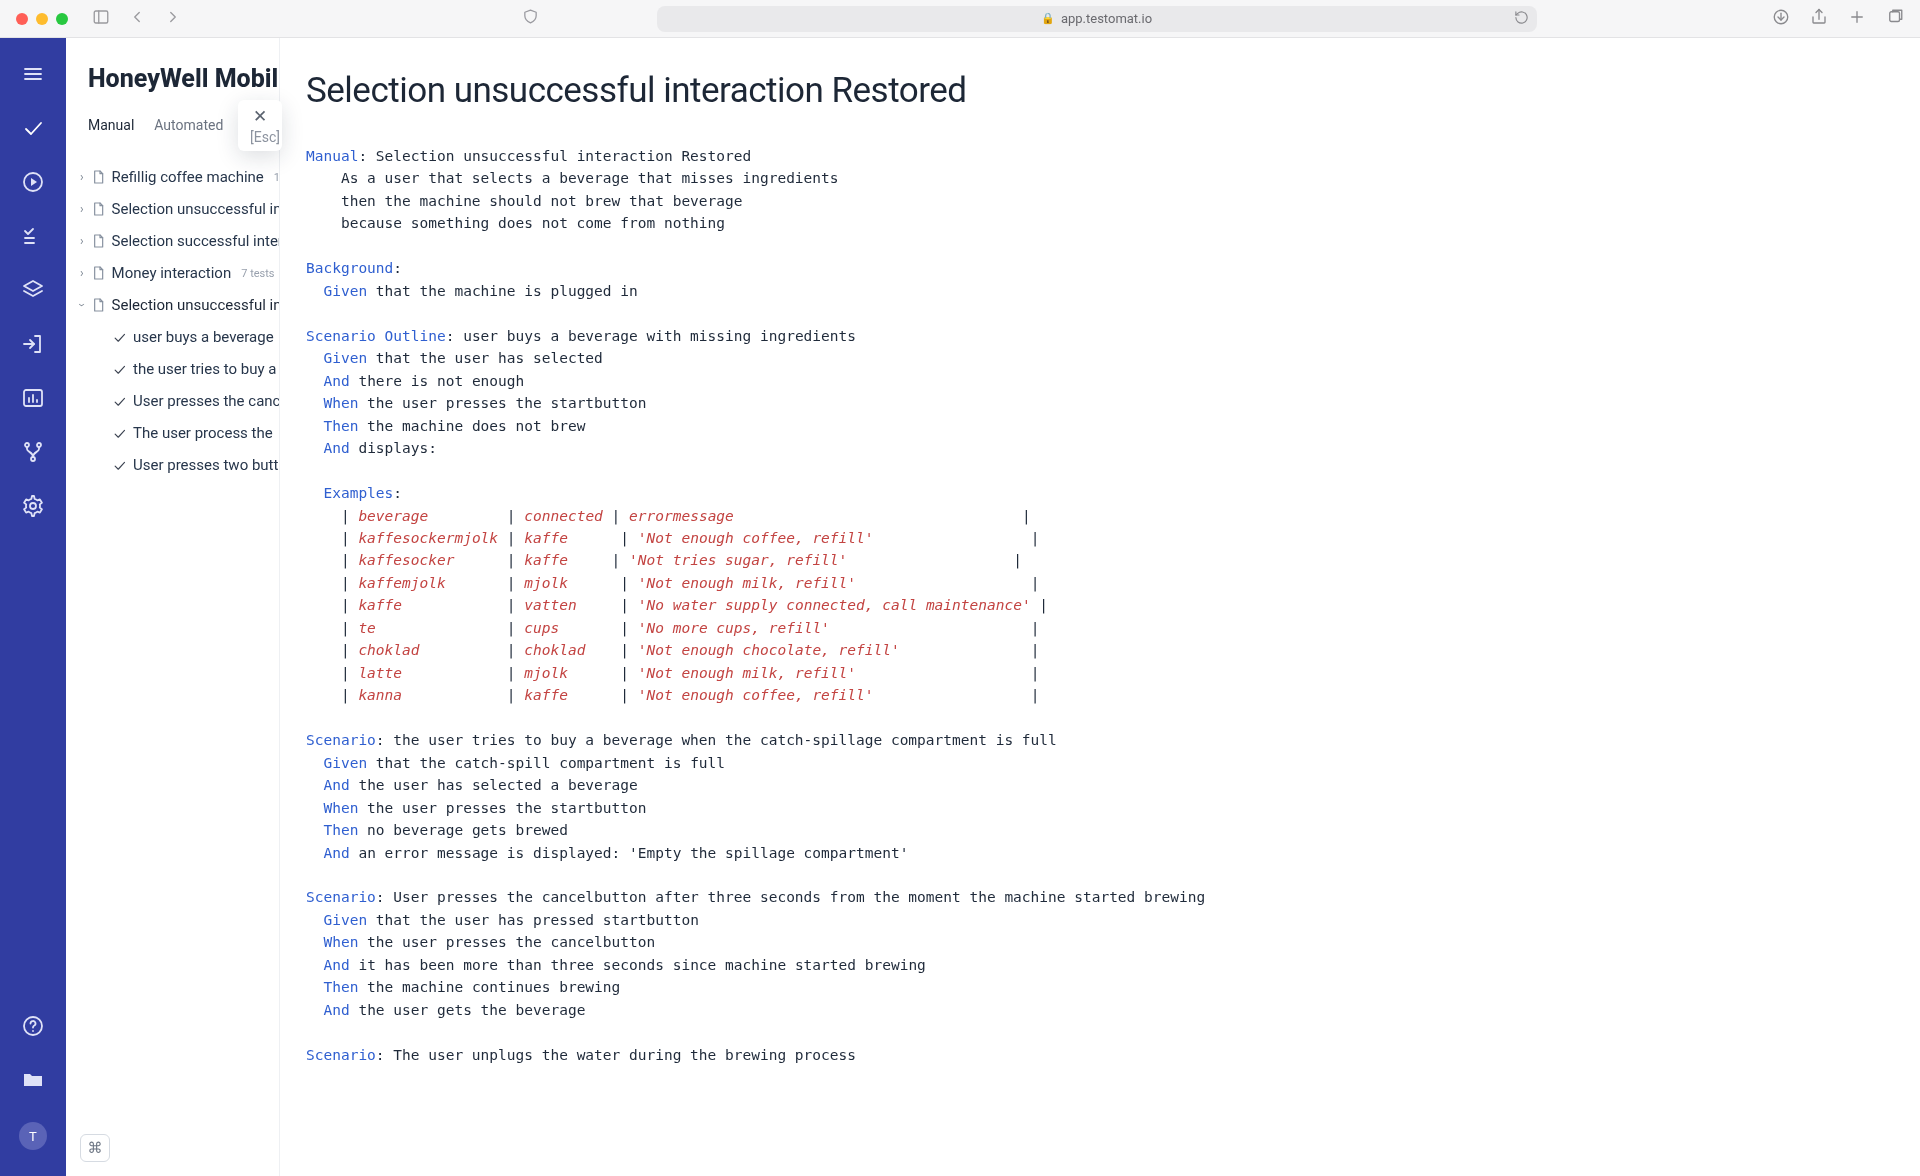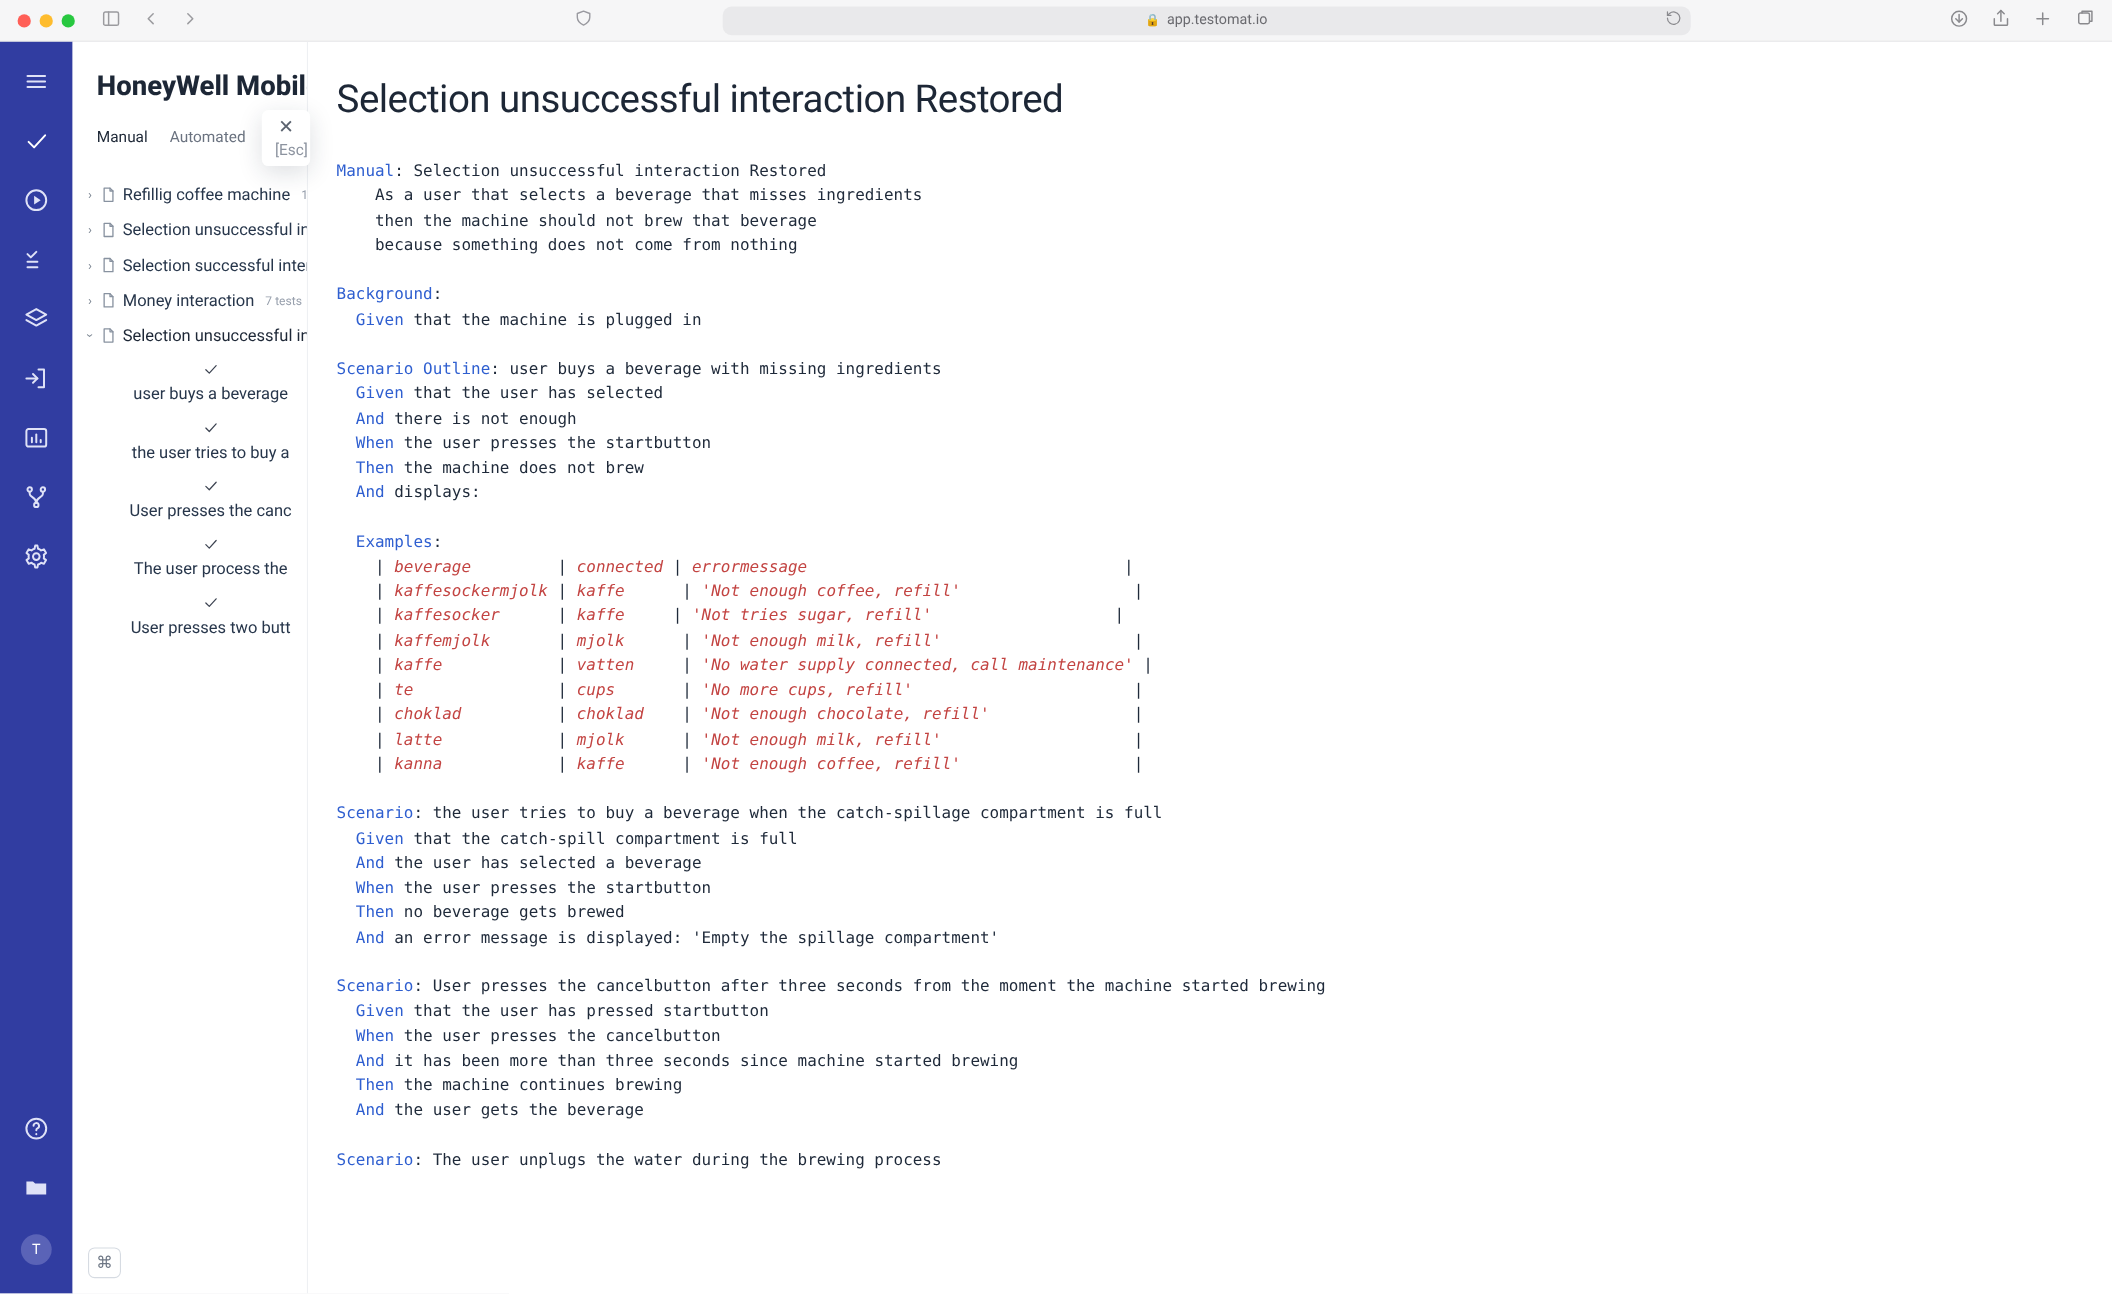--- a/index.html
+++ b/index.html
@@ -27,21 +27,21 @@
 .nav-rail .avatar { width:28px; height:28px; border-radius:50%; background:#5a63b7; display:flex; align-items:center; justify-content:center; font-size:13px; color:#fff; margin-bottom:26px; }
 
 
 .sidebar { width:214px; background:#fff; border-right:1px solid #eef0f3; display:flex; flex-direction:column; overflow:hidden; position:relative; }
 .sidebar .project-title { font-size:25px; font-weight:800; color:#1d2736; padding:26px 0 0 22px; white-space:nowrap; }
 .sidebar .tabs { display:flex; gap:20px; padding:24px 0 10px 22px; font-size:14px; color:#6b7380; }
 .sidebar .tabs .tab { cursor:pointer; padding-bottom:8px; }
 .sidebar .tabs .tab.active { color:#1d2736; }
 .sidebar .tree { padding:10px 0 0 6px; font-size:15px; color:#27364b; overflow:hidden; }
 .tree-row { display:flex; align-items:center; gap:6px; padding:7px 8px 7px 8px; white-space:nowrap; cursor:pointer; }
-.tree-row.indent { padding-left:40px;flex-direction:column; }
+.tree-row.indent { padding-left:40px; }
 .tree-row .tcount { font-size:11px; color:#98a0ad; font-weight:400; margin-left:4px;}
 .tree-row .chev { width:12px; color:#7e8894; font-size:12px; }
 .tree-row .file-ic { color:#8892a0; display:flex; }
 .tree-row .check-ic { color:#3d4452; display:flex; }
 .tree-row.folder.selected .label { color:#1d2736; }
 .sidebar .kbd-btn { position:absolute; bottom:14px; left:14px; width:30px; height:28px; border:1px solid #d6dbe2; border-radius:6px; display:flex; align-items:center; justify-content:center; color:#6d7684; font-size:15px; }
 
 
 .close-pop { position:absolute; top:100px; left:238px; background:#fff; border-radius:6px; box-shadow:0 6px 22px rgba(30,40,60,.15); padding:8px 12px 6px; text-align:center; width:44px; z-index:5;}
 .close-pop .x { font-size:17px; color:#5b636f; line-height:1;}

